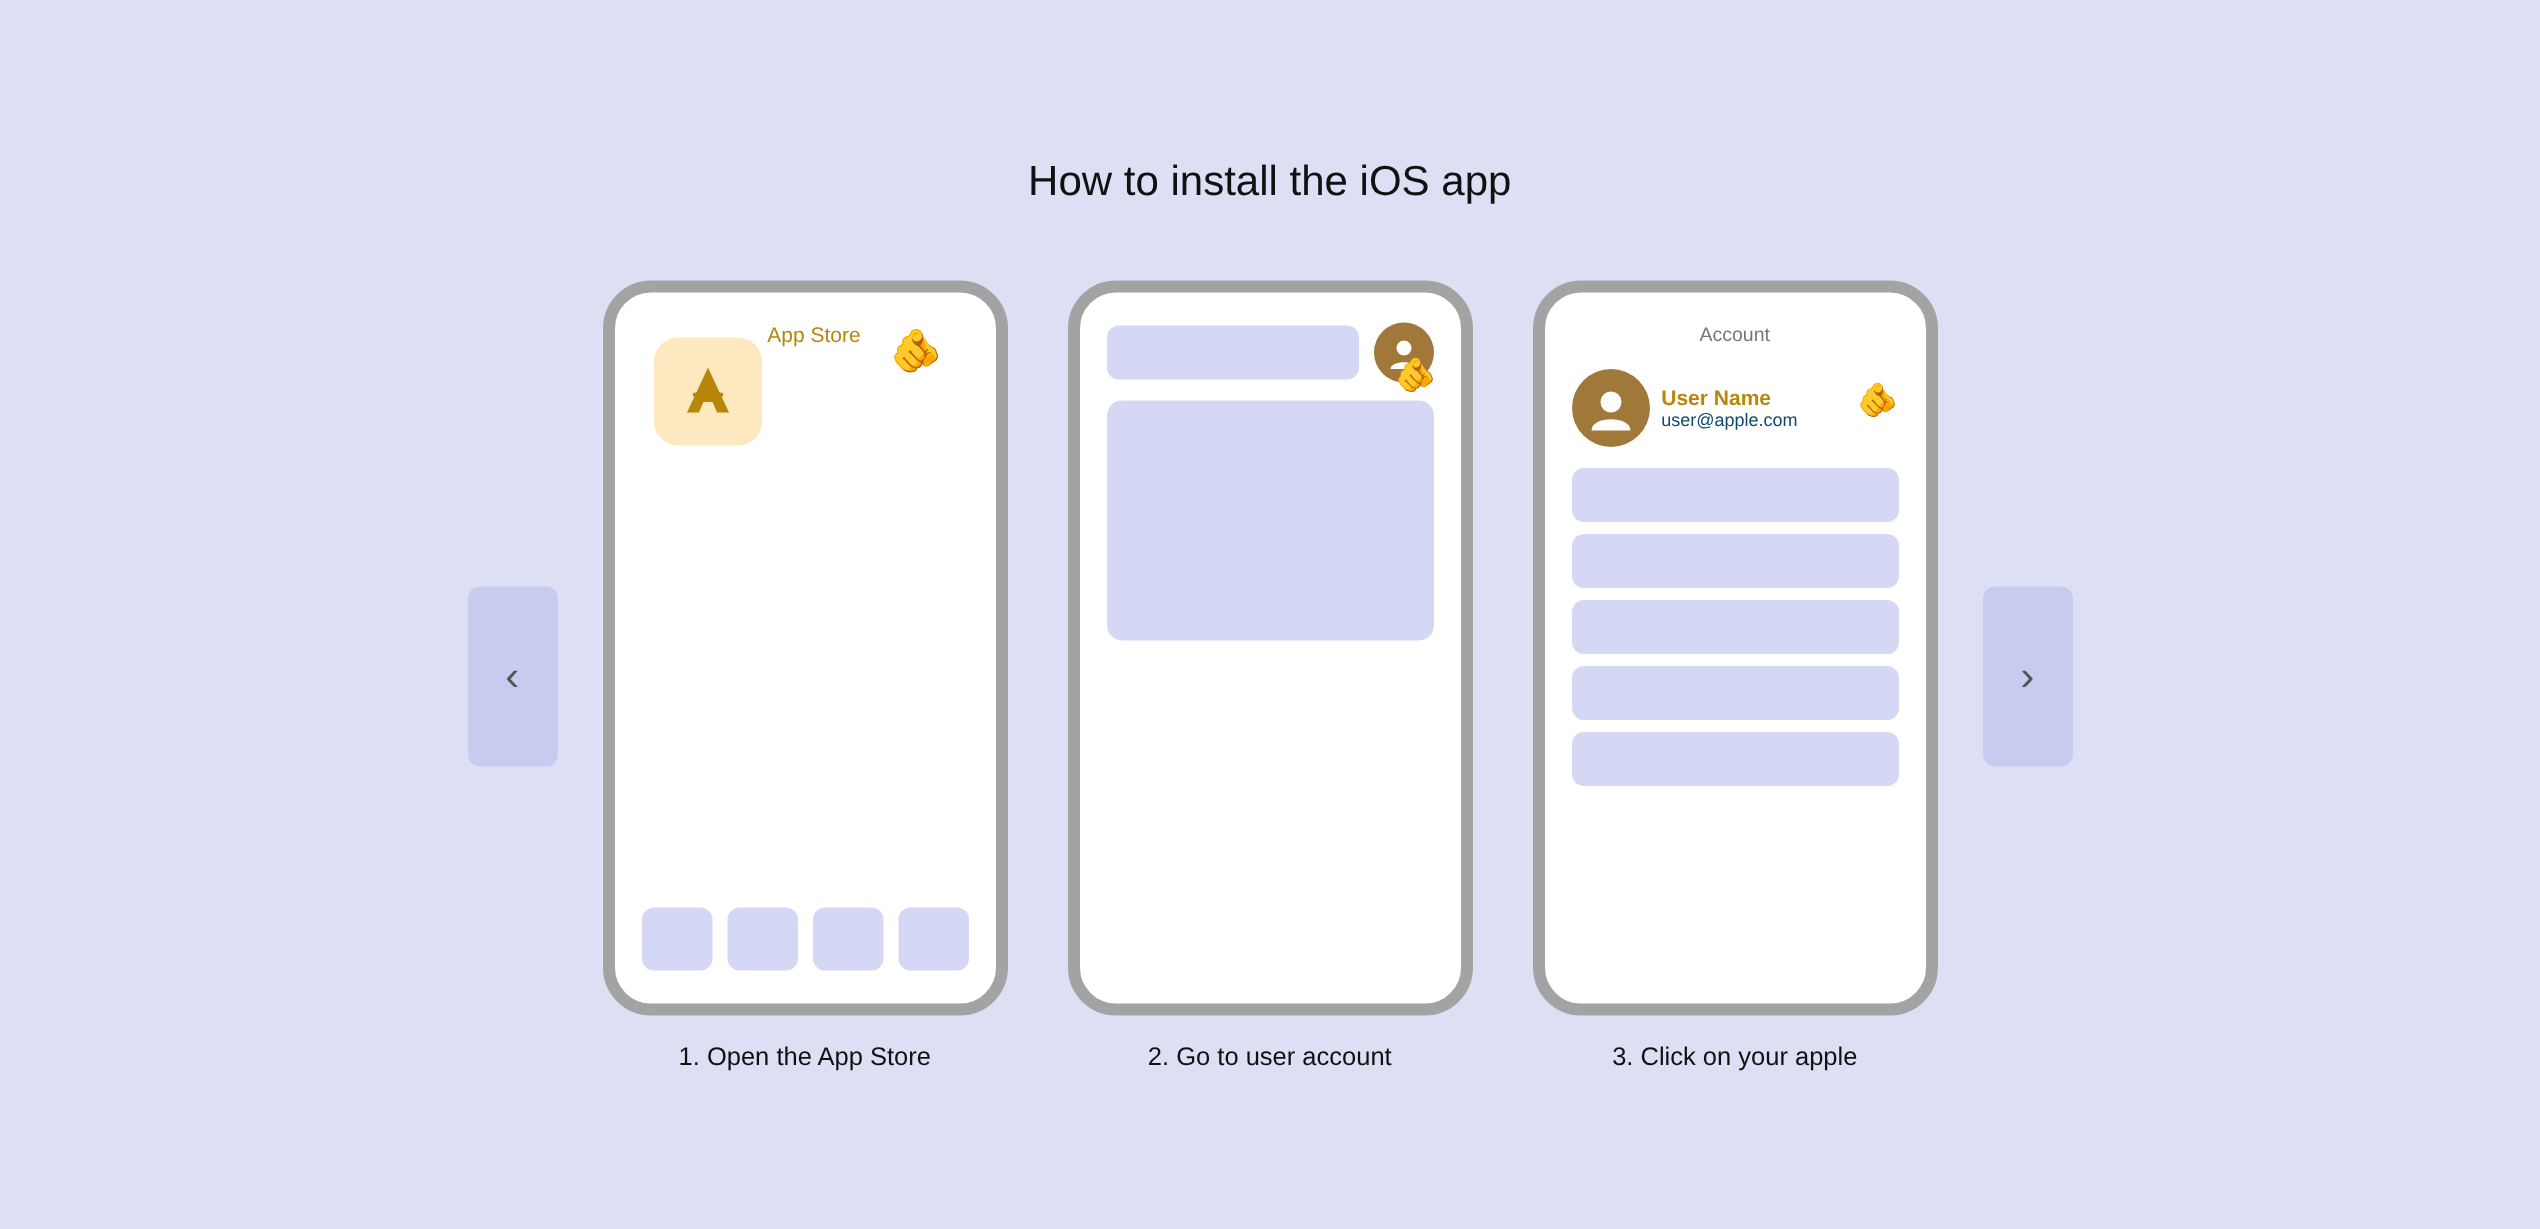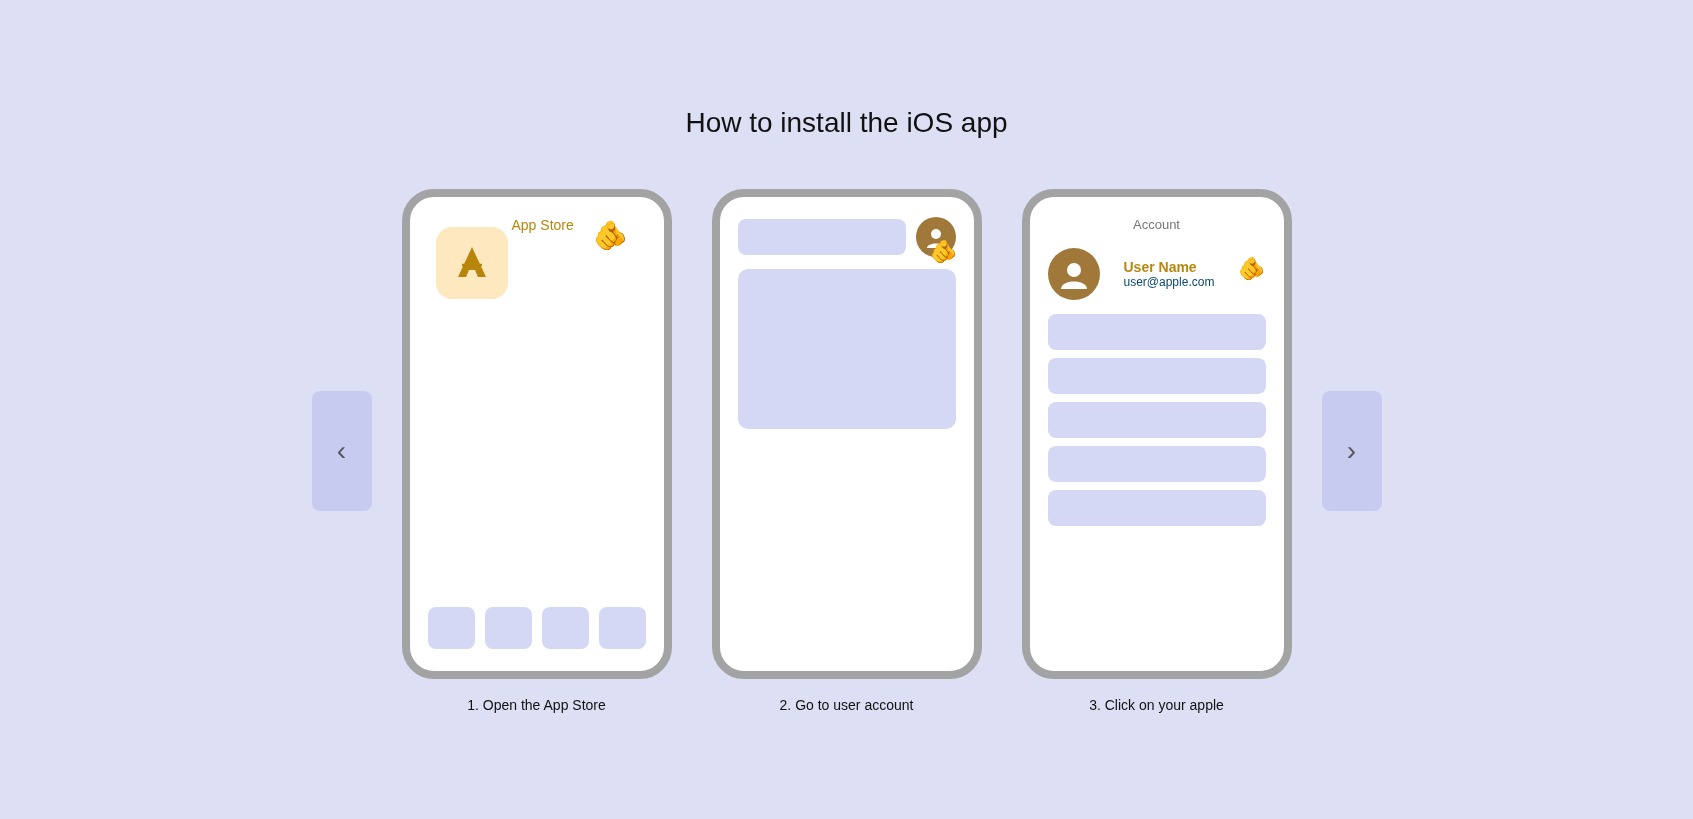--- a/index.html
+++ b/index.html
@@ -56,21 +56,21 @@
     }
 
     .step {
       display: flex;
       flex-direction: column;
       align-items: center;
       gap: 18px;
     }
 
     .step-label {
-      font-size: 14px;
+      font-size: 17px;
       font-weight: 500;
       color: #111;
       text-align: center;
     }
 
     
     .phone {
       width: 270px;
       height: 490px;
       background: white;
@@ -173,21 +173,21 @@
     .phone3-account-title {
       font-size: 13px;
       color: #777;
       text-align: center;
       margin-bottom: 14px;
     }
 
     .phone3-user-row {
       display: flex;
       align-items: center;
-      gap: 24px;
+      gap: 8px;
       margin-bottom: 14px;
       position: relative;
       margin-top: 16px;
     }
 
     .user-avatar-lg {
       width: 52px;
       height: 52px;
       background: #a0783a;
       border-radius: 50%;

